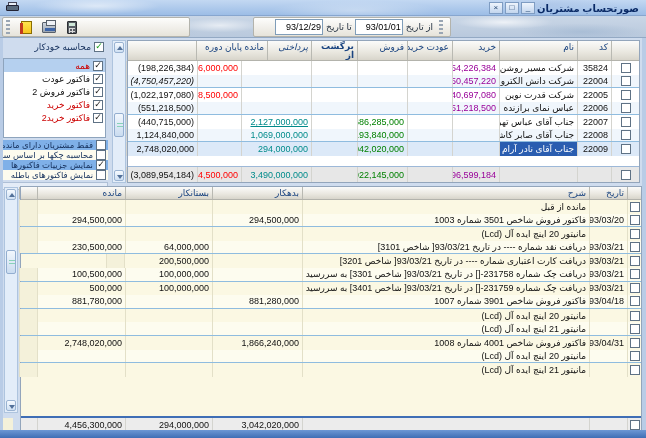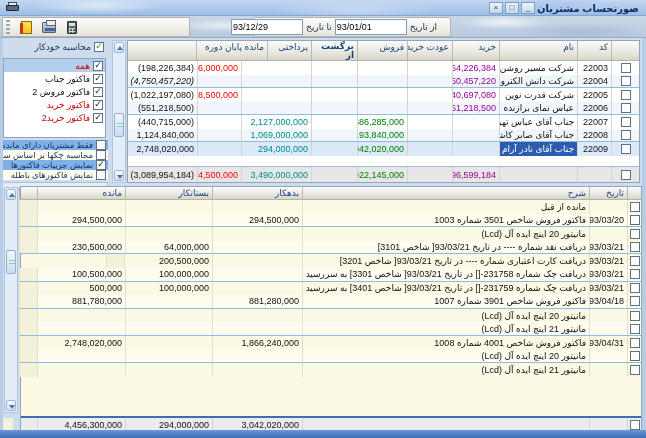--- a/index.html
+++ b/index.html
@@ -55,22 +55,22 @@
   .ic-print { position:relative; width:14px; height:11px; background:linear-gradient(#cfd6de,#9aa4b0); border:1px solid #57606b; border-radius:1px; }
   .ic-print::before { content:""; position:absolute; left:3px; top:-3px; width:8px; height:4px; background:#eef1f5; border:1px solid #57606b; }
   .ic-print::after { content:""; position:absolute; left:2px; bottom:1px; width:10px; height:3px; background:#3d65a8; }
   .ic-calc { position:relative; width:10px; height:13px; background:#5a5f66; border:1px solid #2c2f33; border-radius:1px; }
   .ic-calc::before { content:""; position:absolute; left:1px; top:1px; width:6px; height:3px; background:#cfe8d8; }
   .ic-calc::after { content:""; position:absolute; left:1px; top:6px; width:6px; height:5px;
     background:repeating-linear-gradient(to right,#d9d9d9 0 1px,transparent 1px 3px),
                repeating-linear-gradient(to bottom,#d9d9d9 0 1px,transparent 1px 3px); }
   .date-label { font-size:9px; color:#1c2a3a; white-space:nowrap; }
   .date-input {
-    width:72px; height:16px; border:1px solid #7f9db9; background:#fff;
-    font-size:9px; direction:ltr; text-align:left; padding:0 1px;
+    width:48px; height:16px; border:1px solid #7f9db9; background:#fff;
+    font-size:9px; direction:ltr; text-align:right; padding:0 1px;
   }
   
   .edge-l { position:absolute; left:0; top:38px; width:3px; bottom:8px; background:#b9cce6; }
   .edge-r { position:absolute; right:0; top:38px; width:4px; bottom:8px; background:#b9cce6; }
   .bottom-band { position:absolute; left:0; bottom:0; width:646px; height:8px;
     background:linear-gradient(#6d97d4,#3f6eb5); }
   
   .sidebar { position:absolute; left:0; top:38px; width:110px; height:154px; background:#cfdcee; direction:rtl; }
   .autocalc { display:flex; align-items:center; gap:3px; padding:4px 6px 3px 0; }
   .autocalc .lbl { font-size:9px; color:#15305c; }
@@ -181,21 +181,21 @@
       <span class="cb green checked"></span>
       <span class="lbl">محاسبه خودکار</span>
     </div>
     <div class="doc-list">
         <div class="doc-item selected">
           <span class="cb checked"></span>
           <div class="" style="color: rgb(204, 0, 0);">همه</div>
         </div>
         <div class="doc-item">
           <span class="cb checked"></span>
-          <div class="" style="color: rgb(17, 17, 17);">فاکتور جناب</div>
+          <div class="" style="color: rgb(17, 17, 17);">فاکتور عودت</div>
         </div>
         <div class="doc-item">
           <span class="cb checked"></span>
           <div class="" style="color: rgb(17, 17, 17);">فاکتور فروش 2</div>
         </div>
         <div class="doc-item">
           <span class="cb checked"></span>
           <div class="" style="color: rgb(204, 0, 0);">فاکتور خرید</div>
         </div>
         <div class="doc-item">
@@ -232,29 +232,29 @@
 
   <div class="grid top-grid">
     <div class="g-row g-head tg-head" id="tg-head">
         <div class="g-cell rtl-text" style="width: 28px;"></div>
         <div class="g-cell rtl-text" style="width: 34px;">کد</div>
         <div class="g-cell rtl-text" style="width: 78px;">نام</div>
         <div class="g-cell rtl-text" style="width: 47px;">خرید</div>
         <div class="g-cell rtl-text" style="width: 45px;">عودت خرید</div>
         <div class="g-cell rtl-text" style="width: 50px;">فروش</div>
         <div class="g-cell rtl-text wrap" style="width: 46px;">برگشت از فروش</div>
-        <div class="g-cell rtl-text" style="width: 44px;">پرداختی</div>
+        <div class="g-cell rtl-text" style="width: 44px; font-style: italic;">پرداختی</div>
         <div class="g-cell rtl-text" style="width: 71px;">مانده پایان دوره</div>
       </div>
     <div id="tg-body">
         <div class="g-row tg-row">
           <div class="g-cell" style="justify-content: center; width: 28px;">
             <span class="cb"></span>
           </div>
-          <div class="g-cell num" style="width: 34px;">22003</div>
+          <div class="g-cell num" style="width: 34px;">35824</div>
           <div class="g-cell rtl-text cell-name" style="width: 78px;">شرکت مسیر روشن</div>
           <div class="g-cell num c-purchase" style="width: 47px;">254,226,384</div>
           <div class="g-cell num" style="width: 45px;"></div>
           <div class="g-cell num c-sales" style="width: 50px;"></div>
           <div class="g-cell num" style="width: 46px;"></div>
           <div class="g-cell num c-received" style="width: 70px;"></div>
           <div class="g-cell num c-paid" style="width: 44px;">56,000,000</div>
           <div class="g-cell num" style="width: 71px;">(198,226,384)</div>
         </div>
         <div class="g-row tg-row alt sep">
@@ -302,21 +302,21 @@
         <div class="g-row tg-row">
           <div class="g-cell" style="justify-content: center; width: 28px;">
             <span class="cb"></span>
           </div>
           <div class="g-cell num" style="width: 34px;">22007</div>
           <div class="g-cell rtl-text cell-name" style="width: 78px;">جناب آقای عباس تهرانی</div>
           <div class="g-cell num c-purchase" style="width: 47px;"></div>
           <div class="g-cell num" style="width: 45px;"></div>
           <div class="g-cell num c-sales" style="width: 50px;">1,686,285,000</div>
           <div class="g-cell num" style="width: 46px;"></div>
-          <div class="g-cell num c-received" style="width: 70px;">2,127,000,000</div>
+          <div class="g-cell num c-received" style="width: 70px; text-decoration: underline;">2,127,000,000</div>
           <div class="g-cell num c-paid" style="width: 44px;"></div>
           <div class="g-cell num" style="width: 71px;">(440,715,000)</div>
         </div>
         <div class="g-row tg-row alt sep">
           <div class="g-cell" style="justify-content: center; width: 28px;">
             <span class="cb"></span>
           </div>
           <div class="g-cell num" style="width: 34px;">22008</div>
           <div class="g-cell rtl-text cell-name" style="width: 78px;">جناب آقای صابر کاشانی</div>
           <div class="g-cell num c-purchase" style="width: 47px;"></div>

